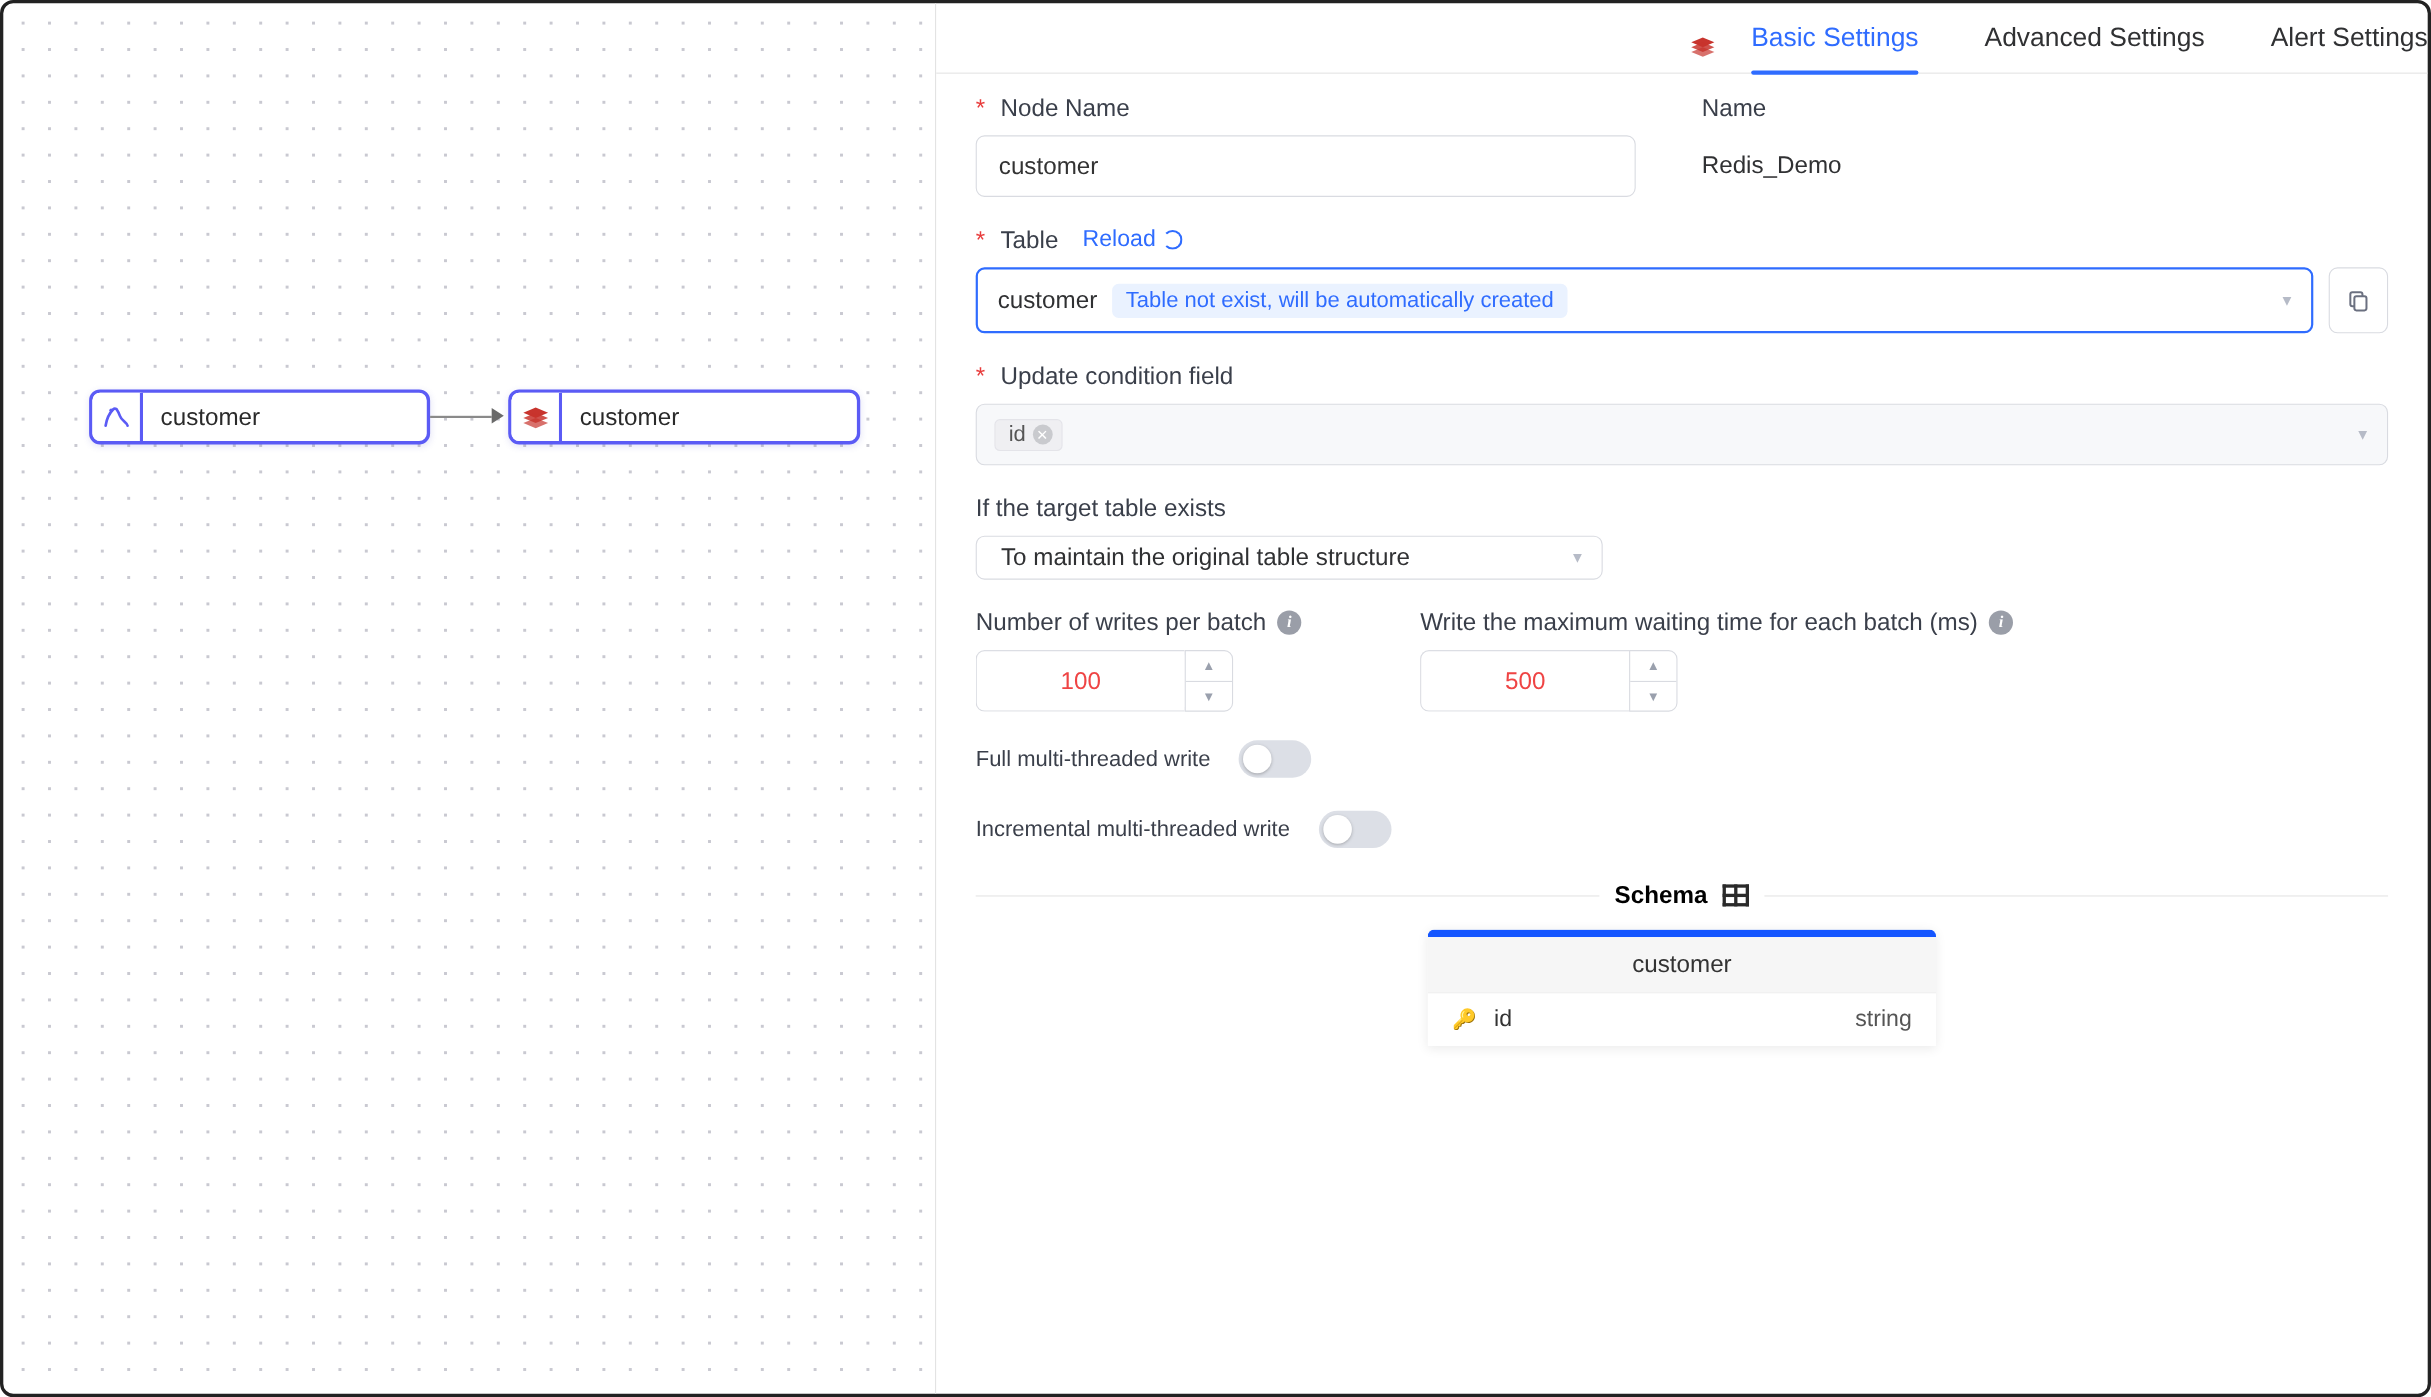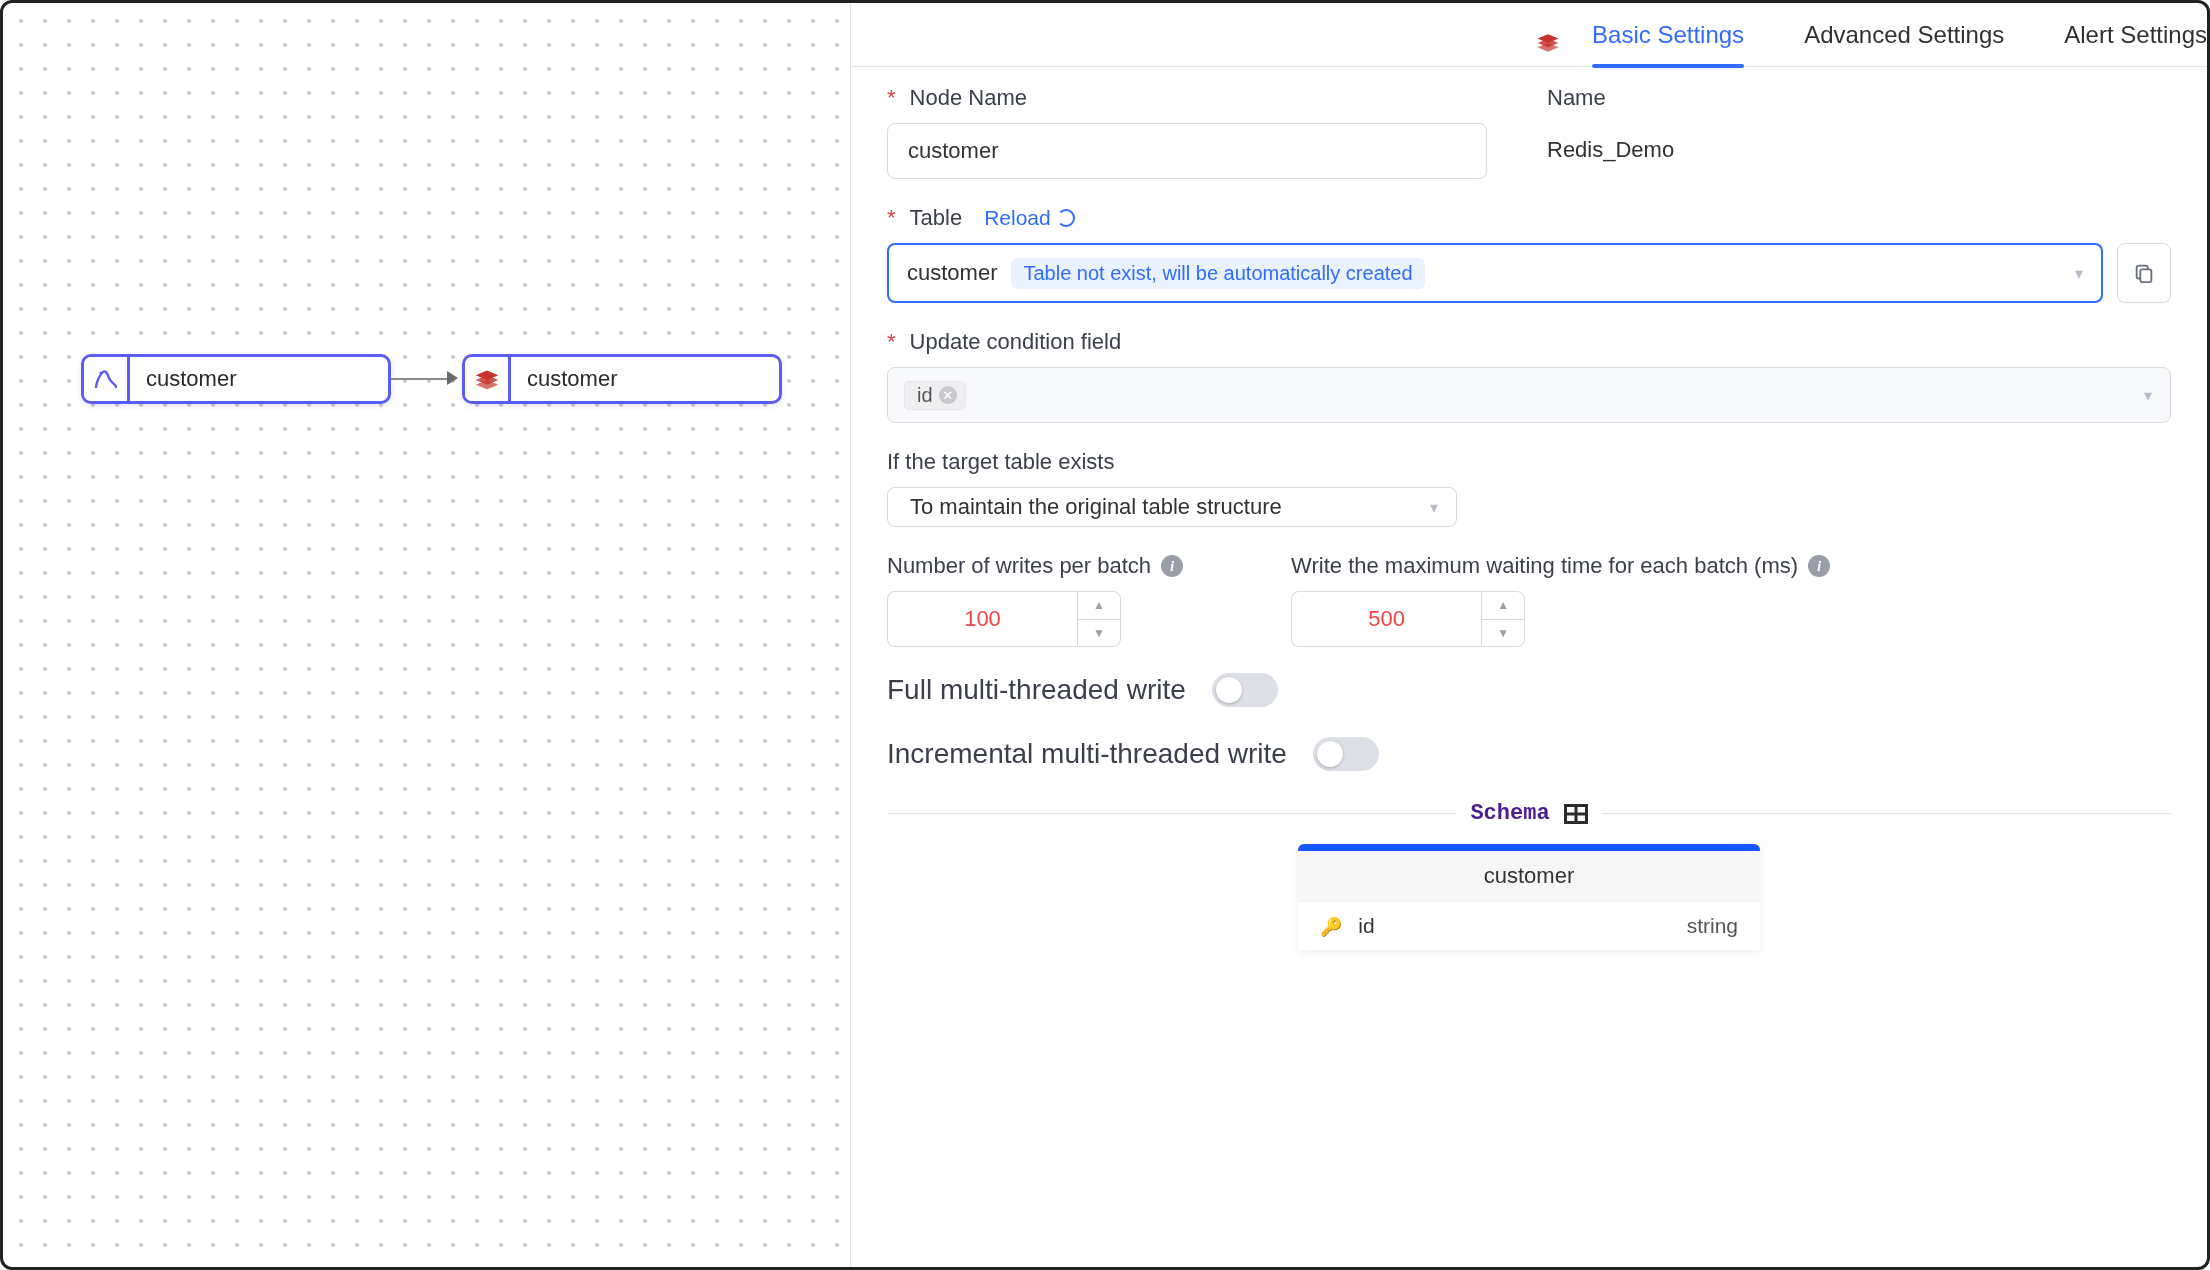--- a/index.html
+++ b/index.html
@@ -237,28 +237,28 @@
 
   .switch {
     width: 66px; height: 34px; border-radius: 17px;
     background: #dcdfe6; position: relative; cursor:pointer;
   }
   .switch::after {
     content:""; position:absolute; left:4px; top:4px;
     width:26px; height:26px; border-radius:50%; background:#fff;
     box-shadow: 0 1px 3px rgba(0,0,0,.25);
   }
-  .switch-row { display:flex; align-items:center; gap: 26px; font-size:28px; color:#3a3f4a; margin-bottom: 30px; }
+  .switch-row { display:flex; align-items:center; gap: 26px; font-size:20px; color:#3a3f4a; margin-bottom: 30px; }
 
   .schema-divider {
     display:flex; align-items:center; gap: 14px;
     margin: 25px 0 18px 0;
   }
   .schema-divider .line { flex:1; height:1px; background:#e4e4e4; }
-  .schema-divider .title { font-size:22px; font-weight:600; color:#4c1d95;font-family:Liberation Mono, monospace; }
+  .schema-divider .title { font-size:22px; font-weight:600; color:#000000; }
   .schema-card {
     width: 462px; margin: 0 auto;
     border-top: 7px solid #1556ff;
     border-radius: 6px 6px 0 0;
     box-shadow: 0 2px 10px rgba(0,0,0,.08);
     overflow: hidden;
     background:#fff;
   }
   .schema-card .hdr {
     background:#f6f6f6; text-align:center; font-size:22px; color:#333;

